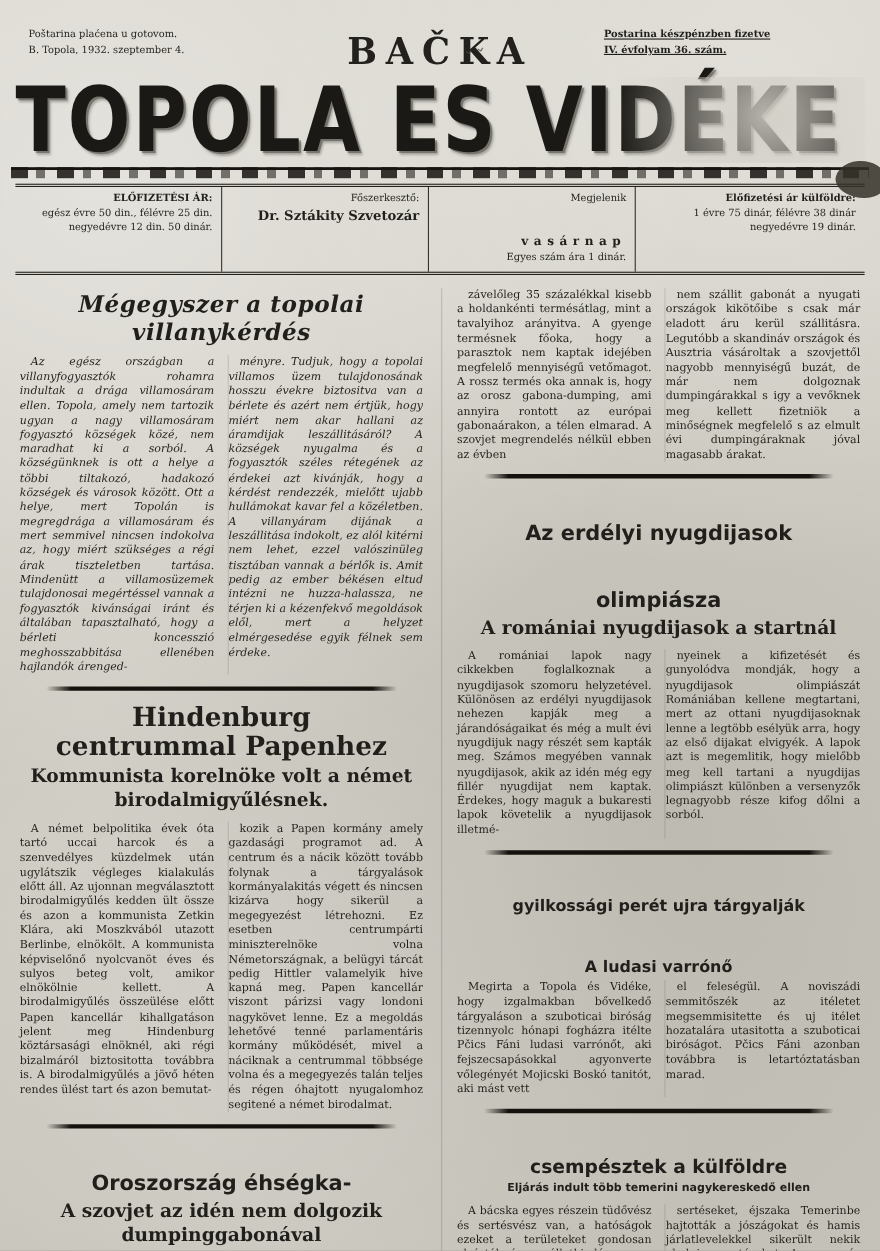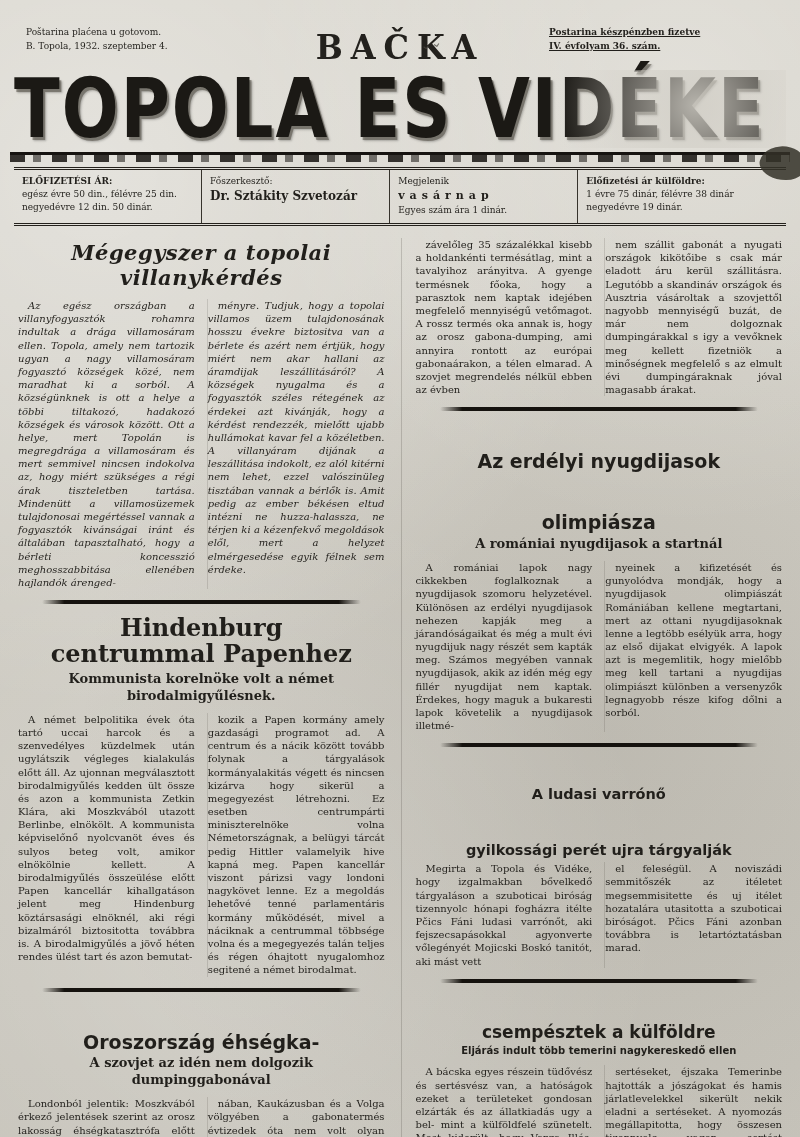--- a/index.html
+++ b/index.html
@@ -50,26 +50,26 @@
     background:
       linear-gradient(180deg,#161310 0 3px, rgba(0,0,0,0) 3px),
       repeating-linear-gradient(90deg, rgba(22,19,16,.85) 0 15px, rgba(22,19,16,0) 15px 23px,
         rgba(22,19,16,.55) 23px 31px, rgba(22,19,16,0) 31px 42px);
   }
 
   
   .infobar { display:flex; margin:5px 14px 0 14px;
              border-top:3px double #24211c; border-bottom:3px double #24211c; }
   .infobar .cell { flex:1; padding:5px 8px 6px 8px; font-size:9px; line-height:1.45;
-                   text-align:left; }
+                   text-align:right; }
   .infobar .cell + .cell { border-left:1px solid #36332c; }
   .infobar .cell.wide { flex:1.12; }
   .cell .t { font-weight:bold; display:block; }
   .editor-name { font-weight:bold; font-size:12px; display:block; margin-top:0; }
-  .appears-day { font-weight:bold; letter-spacing:5px; display:block; font-size:11px; }
+  .appears-day { font-weight:bold; letter-spacing:5px; display:block; font-size:11px;margin-top:24px; }
 
   
   .bodywrap { display:flex; gap:16px; padding:12px 18px 0 18px; }
   .half { flex:1; min-width:0; }
   .half.right { border-left:1px solid rgba(40,36,30,.18); padding-left:14px; }
   .twocol { display:flex; gap:12px; }
   .col { flex:1; min-width:0; font-size:10px; line-height:1.32; text-align:justify;
          hyphens:auto; overflow-wrap:break-word; }
   .col + .col { border-left:1px solid rgba(40,36,30,.14); }
   .col p { margin:0; text-indent:10px; }
@@ -78,21 +78,21 @@
   .h-script { font-style:italic; font-weight:bold; font-size:21px; text-align:center;
               margin:2px 0 9px 0; letter-spacing:.5px; }
   .h-serif { font-weight:bold; font-size:24px; line-height:1.08; text-align:center;
              margin:4px 0 4px 0; }
   .h-serif span { display:block; }
   .h-sans { font-family:"DejaVu Sans", sans-serif; font-weight:bold; font-size:19px;
             line-height:1.1; text-align:center; margin:4px 0 3px 0; }
   .h-sans span { display:block;margin-top:40px; }
   .h-sans.small { font-size:14.5px; }
   .h-sans.mid { font-size:17px; }
-  .subhead { font-weight:bold; font-size:13px; text-align:center; margin:0 0 8px 0;
+  .subhead { font-weight:bold; font-size:17px; text-align:center; margin:0 0 8px 0;
              line-height:1.3; }
   .subhead.sans { font-family:"DejaVu Sans", sans-serif; font-size:10px; }
 
   .rule-heavy { height:4px; margin:11px 24px;
     background:linear-gradient(90deg, rgba(20,17,14,0), #15120e 7%, #15120e 93%, rgba(20,17,14,0));
     border-radius:2px; }
   section { display:block; }
 </style>
 </head>
 <body>
@@ -222,22 +222,22 @@
           <div class="col">
             <p>nyeinek a kifizetését és gunyolódva mondják, hogy a nyugdijasok olimpiászát Romániában kellene megtartani, mert az ottani nyugdijasoknak lenne a legtöbb esélyük arra, hogy az első dijakat elvigyék. A lapok azt is megemlitik, hogy mielőbb meg kell tartani a nyugdijas olimpiászt különben a versenyzők legnagyobb része kifog dőlni a sorból.</p>
           </div>
         </div>
       </section>
 
       <div class="rule-heavy"></div>
 
       <section>
         <h2 class="h-sans small">
+          <span>gyilkossági perét ujra tárgyalják</span>
           <span>A ludasi varrónő</span>
-          <span>gyilkossági perét ujra tárgyalják</span>
         </h2>
         <div class="twocol">
           <div class="col">
             <p>Megirta a Topola és Vidéke, hogy izgalmakban bővelkedő tárgyaláson a szuboticai biróság tizennyolc hónapi fogházra itélte Pčics Fáni ludasi varrónőt, aki fejszecsapásokkal agyonverte vőlegényét Mojicski Boskó tanitót, aki mást vett</p>
           </div>
           <div class="col">
             <p>el feleségül. A noviszádi semmitőszék az itéletet megsemmisitette és uj itélet hozatalára utasitotta a szuboticai biróságot. Pčics Fáni azonban továbbra is letartóztatásban marad.</p>
           </div>
         </div>
       </section>

